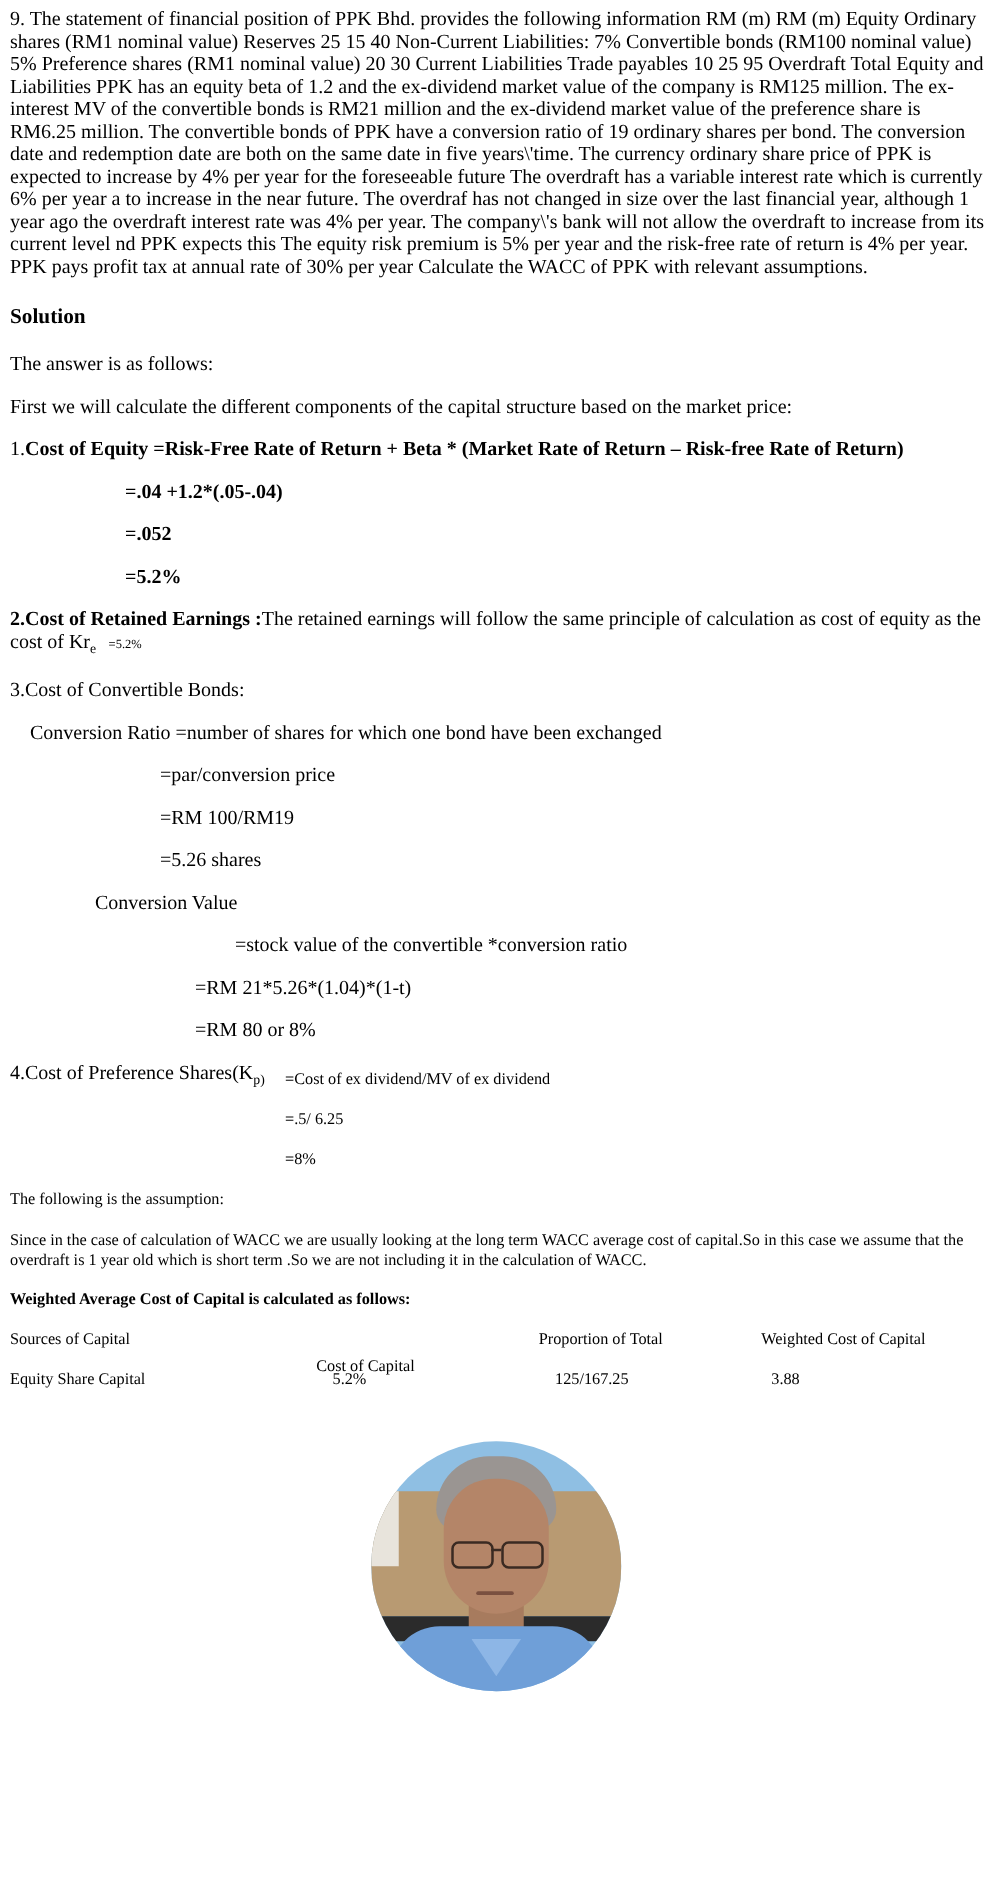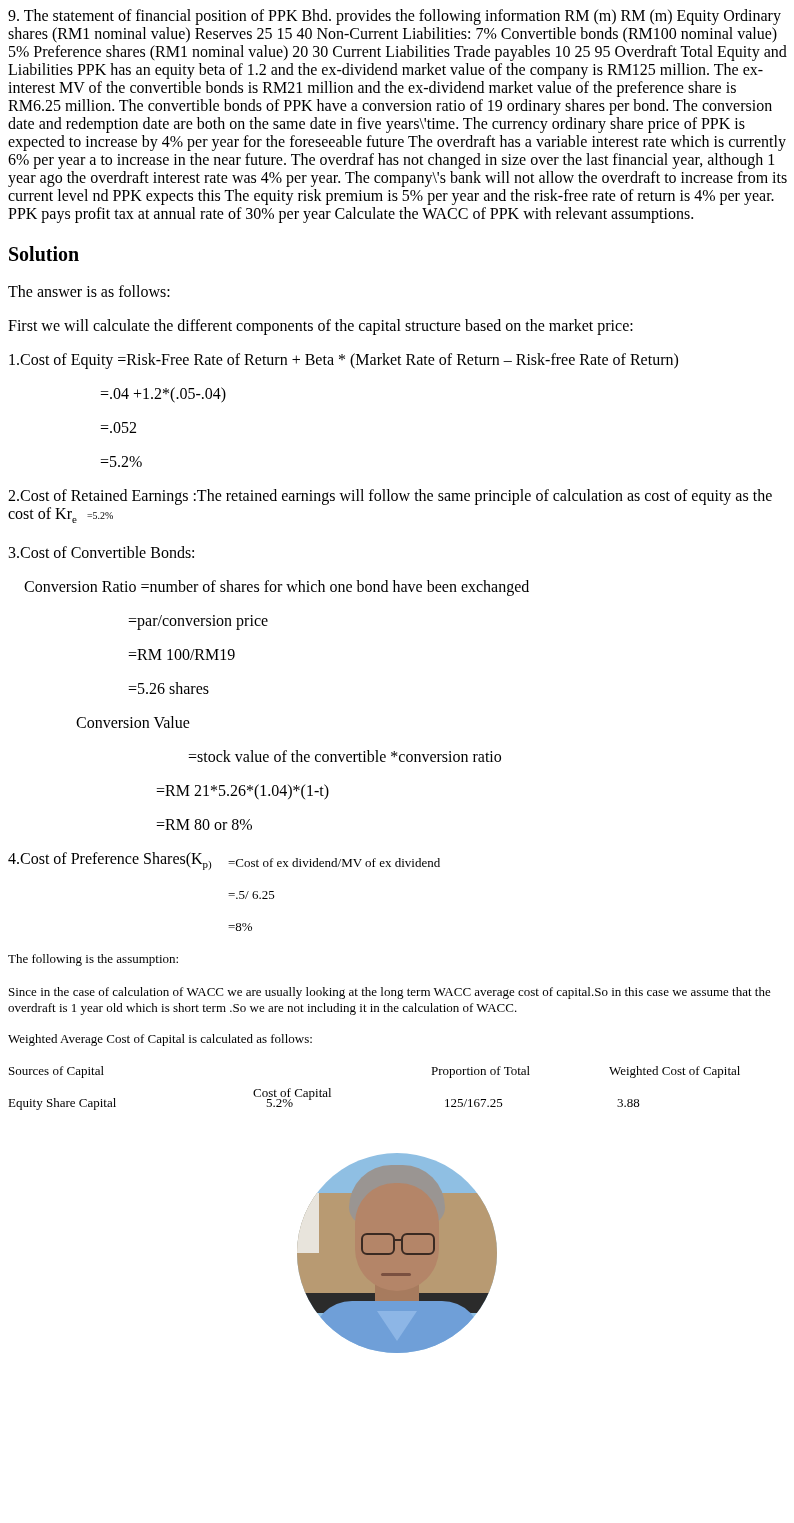--- a/index.html
+++ b/index.html
@@ -11,24 +11,24 @@
       color: #000;
       font-family: "Liberation Serif", serif;
     }
     .abs { position: absolute; white-space: nowrap; }
     .question {
       position: absolute; left: 8px; top: 7px; width: 782px;
       font-size: 16px; line-height: 18px; white-space: normal;
     }
     .h-solution {
       position: absolute; left: 8px; top: 243px;
-      font-size: 20px; font-weight: bold;
+      font-size: 17px; font-weight: bold;
     }
     .p16 { font-size: 16px; line-height: 18px; }
-    .b { font-weight: normal; text-align: center; }
+    .b { font-weight: bold; text-align: center; }
     .small { font-size: 13px; line-height: 16px; }
     .tiny { font-size: 10px; }
     sub { font-size: 11px; vertical-align: -4px; line-height: 0; }
     .re-para {
       position: absolute; left: 8px; top: 487px; width: 782px;
       font-size: 16px; line-height: 18px; white-space: normal;
     }
     .assump-para {
       position: absolute; left: 8px; top: 984px; width: 782px;
       font-size: 13px; line-height: 16px; white-space: normal;

